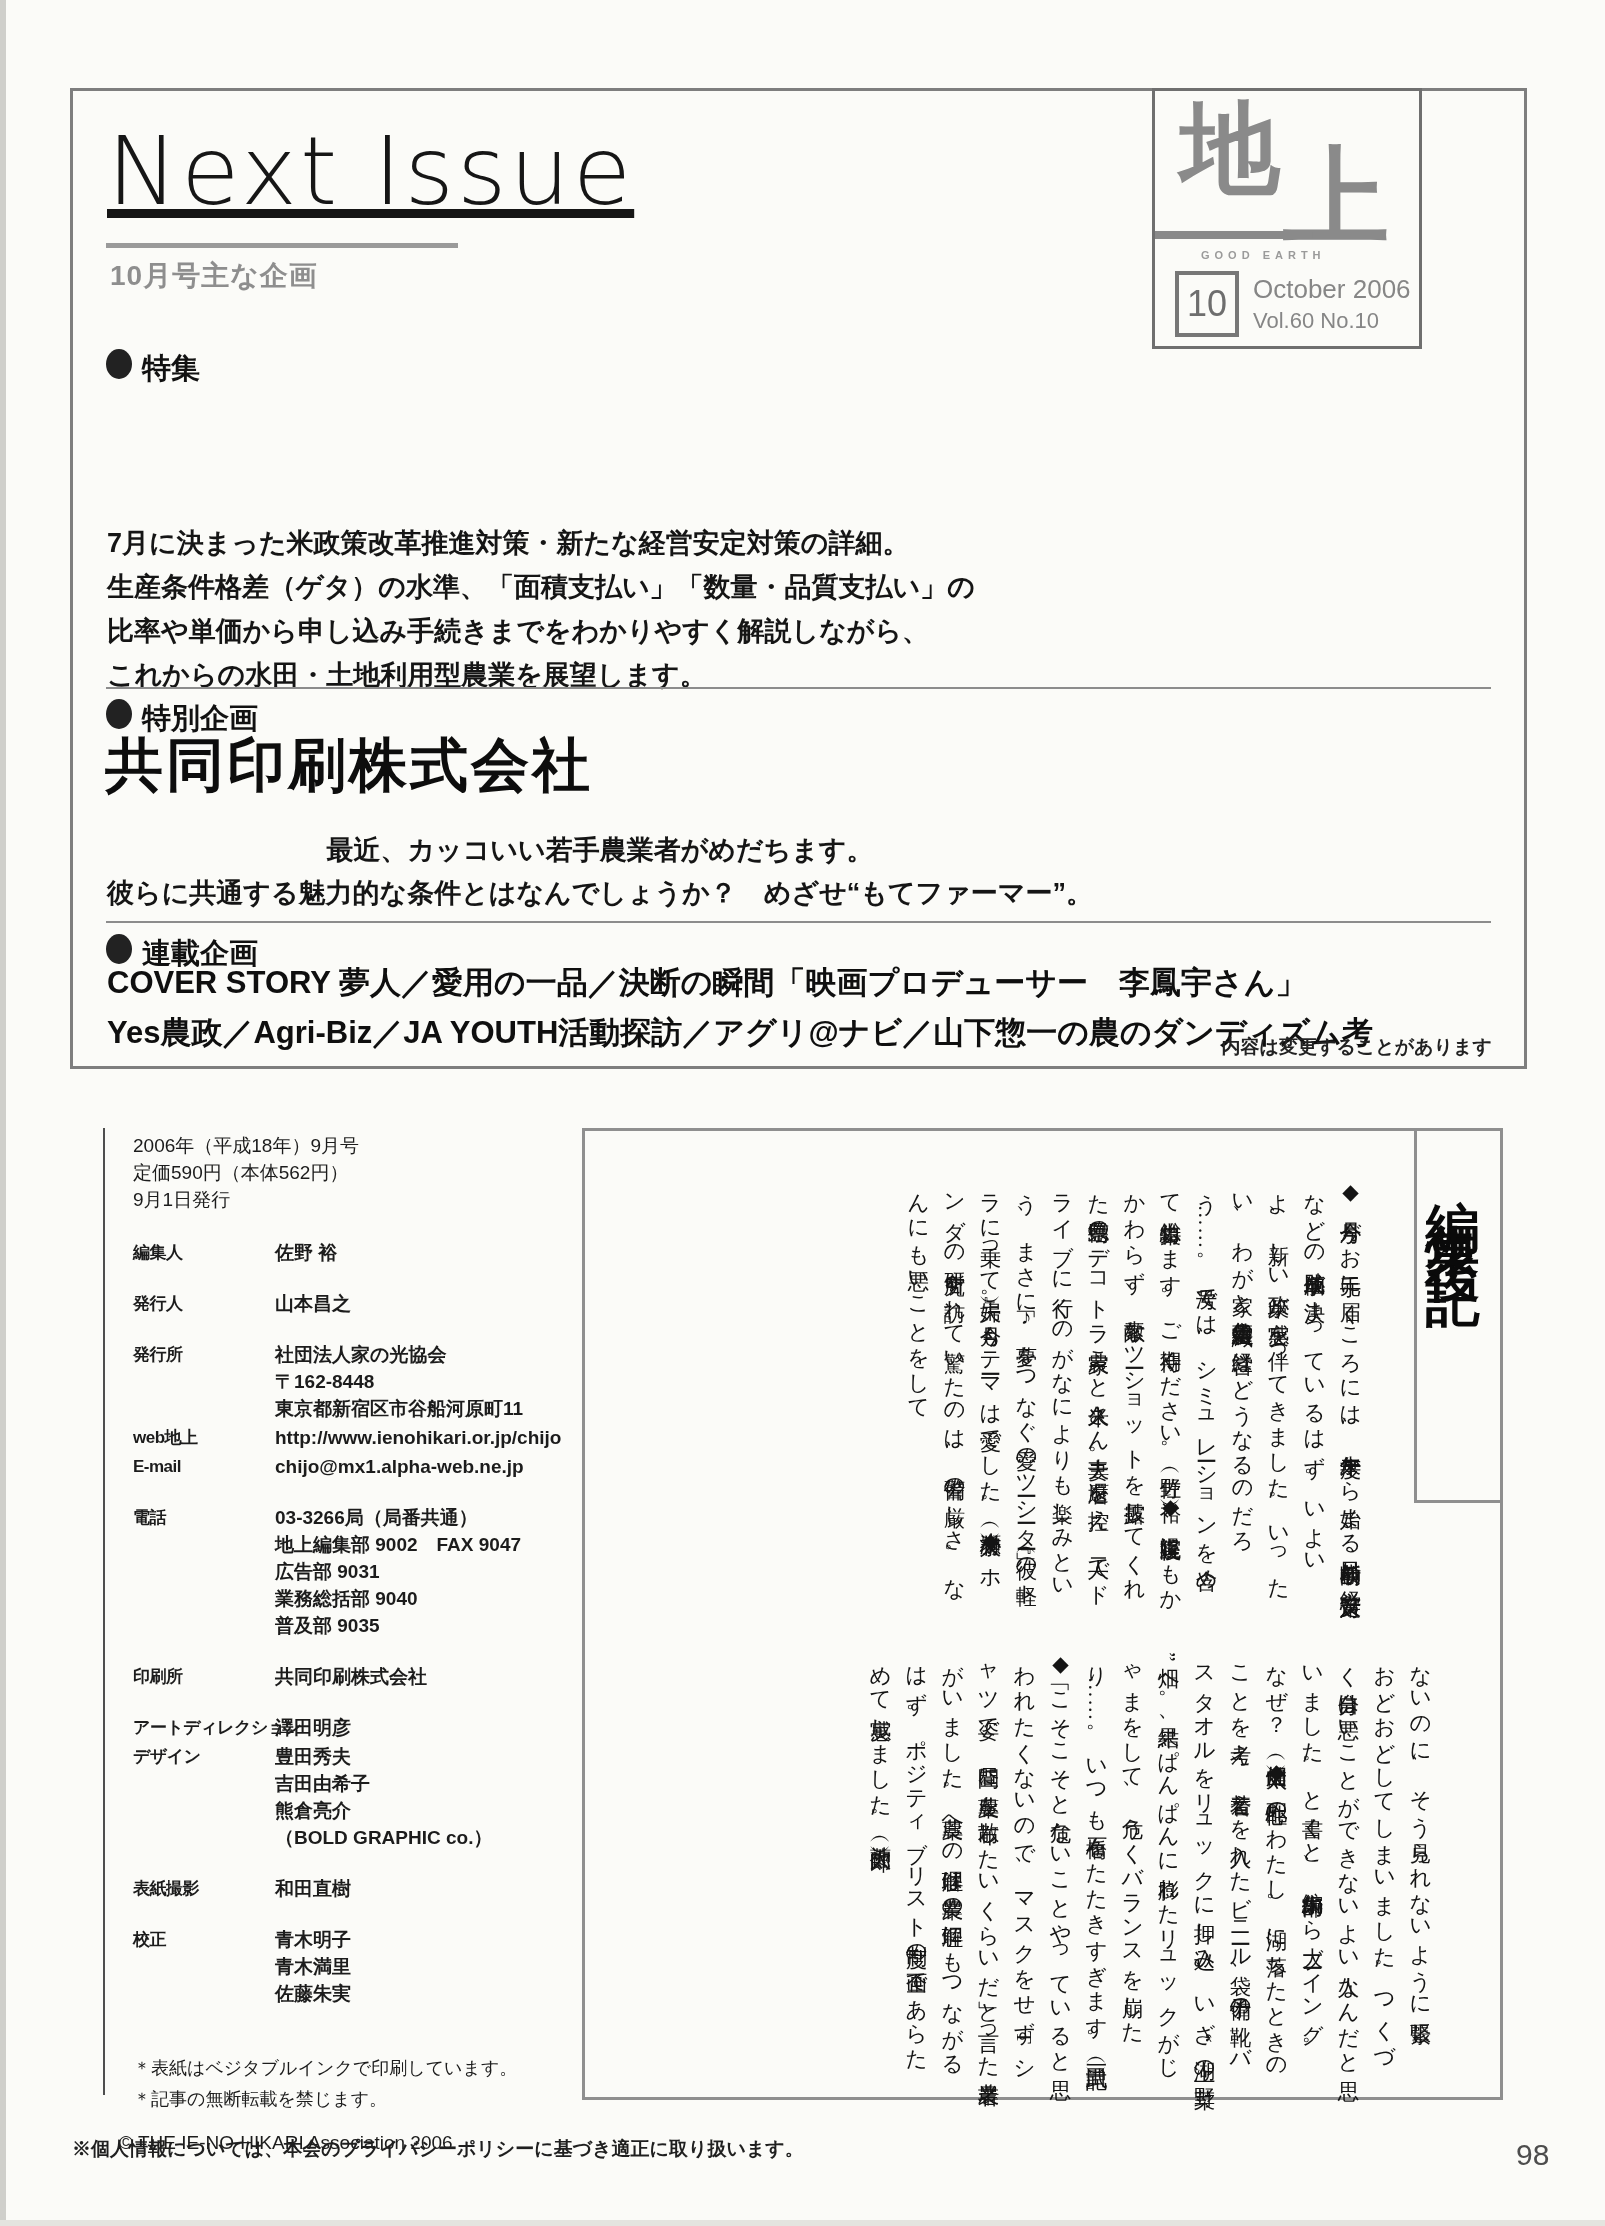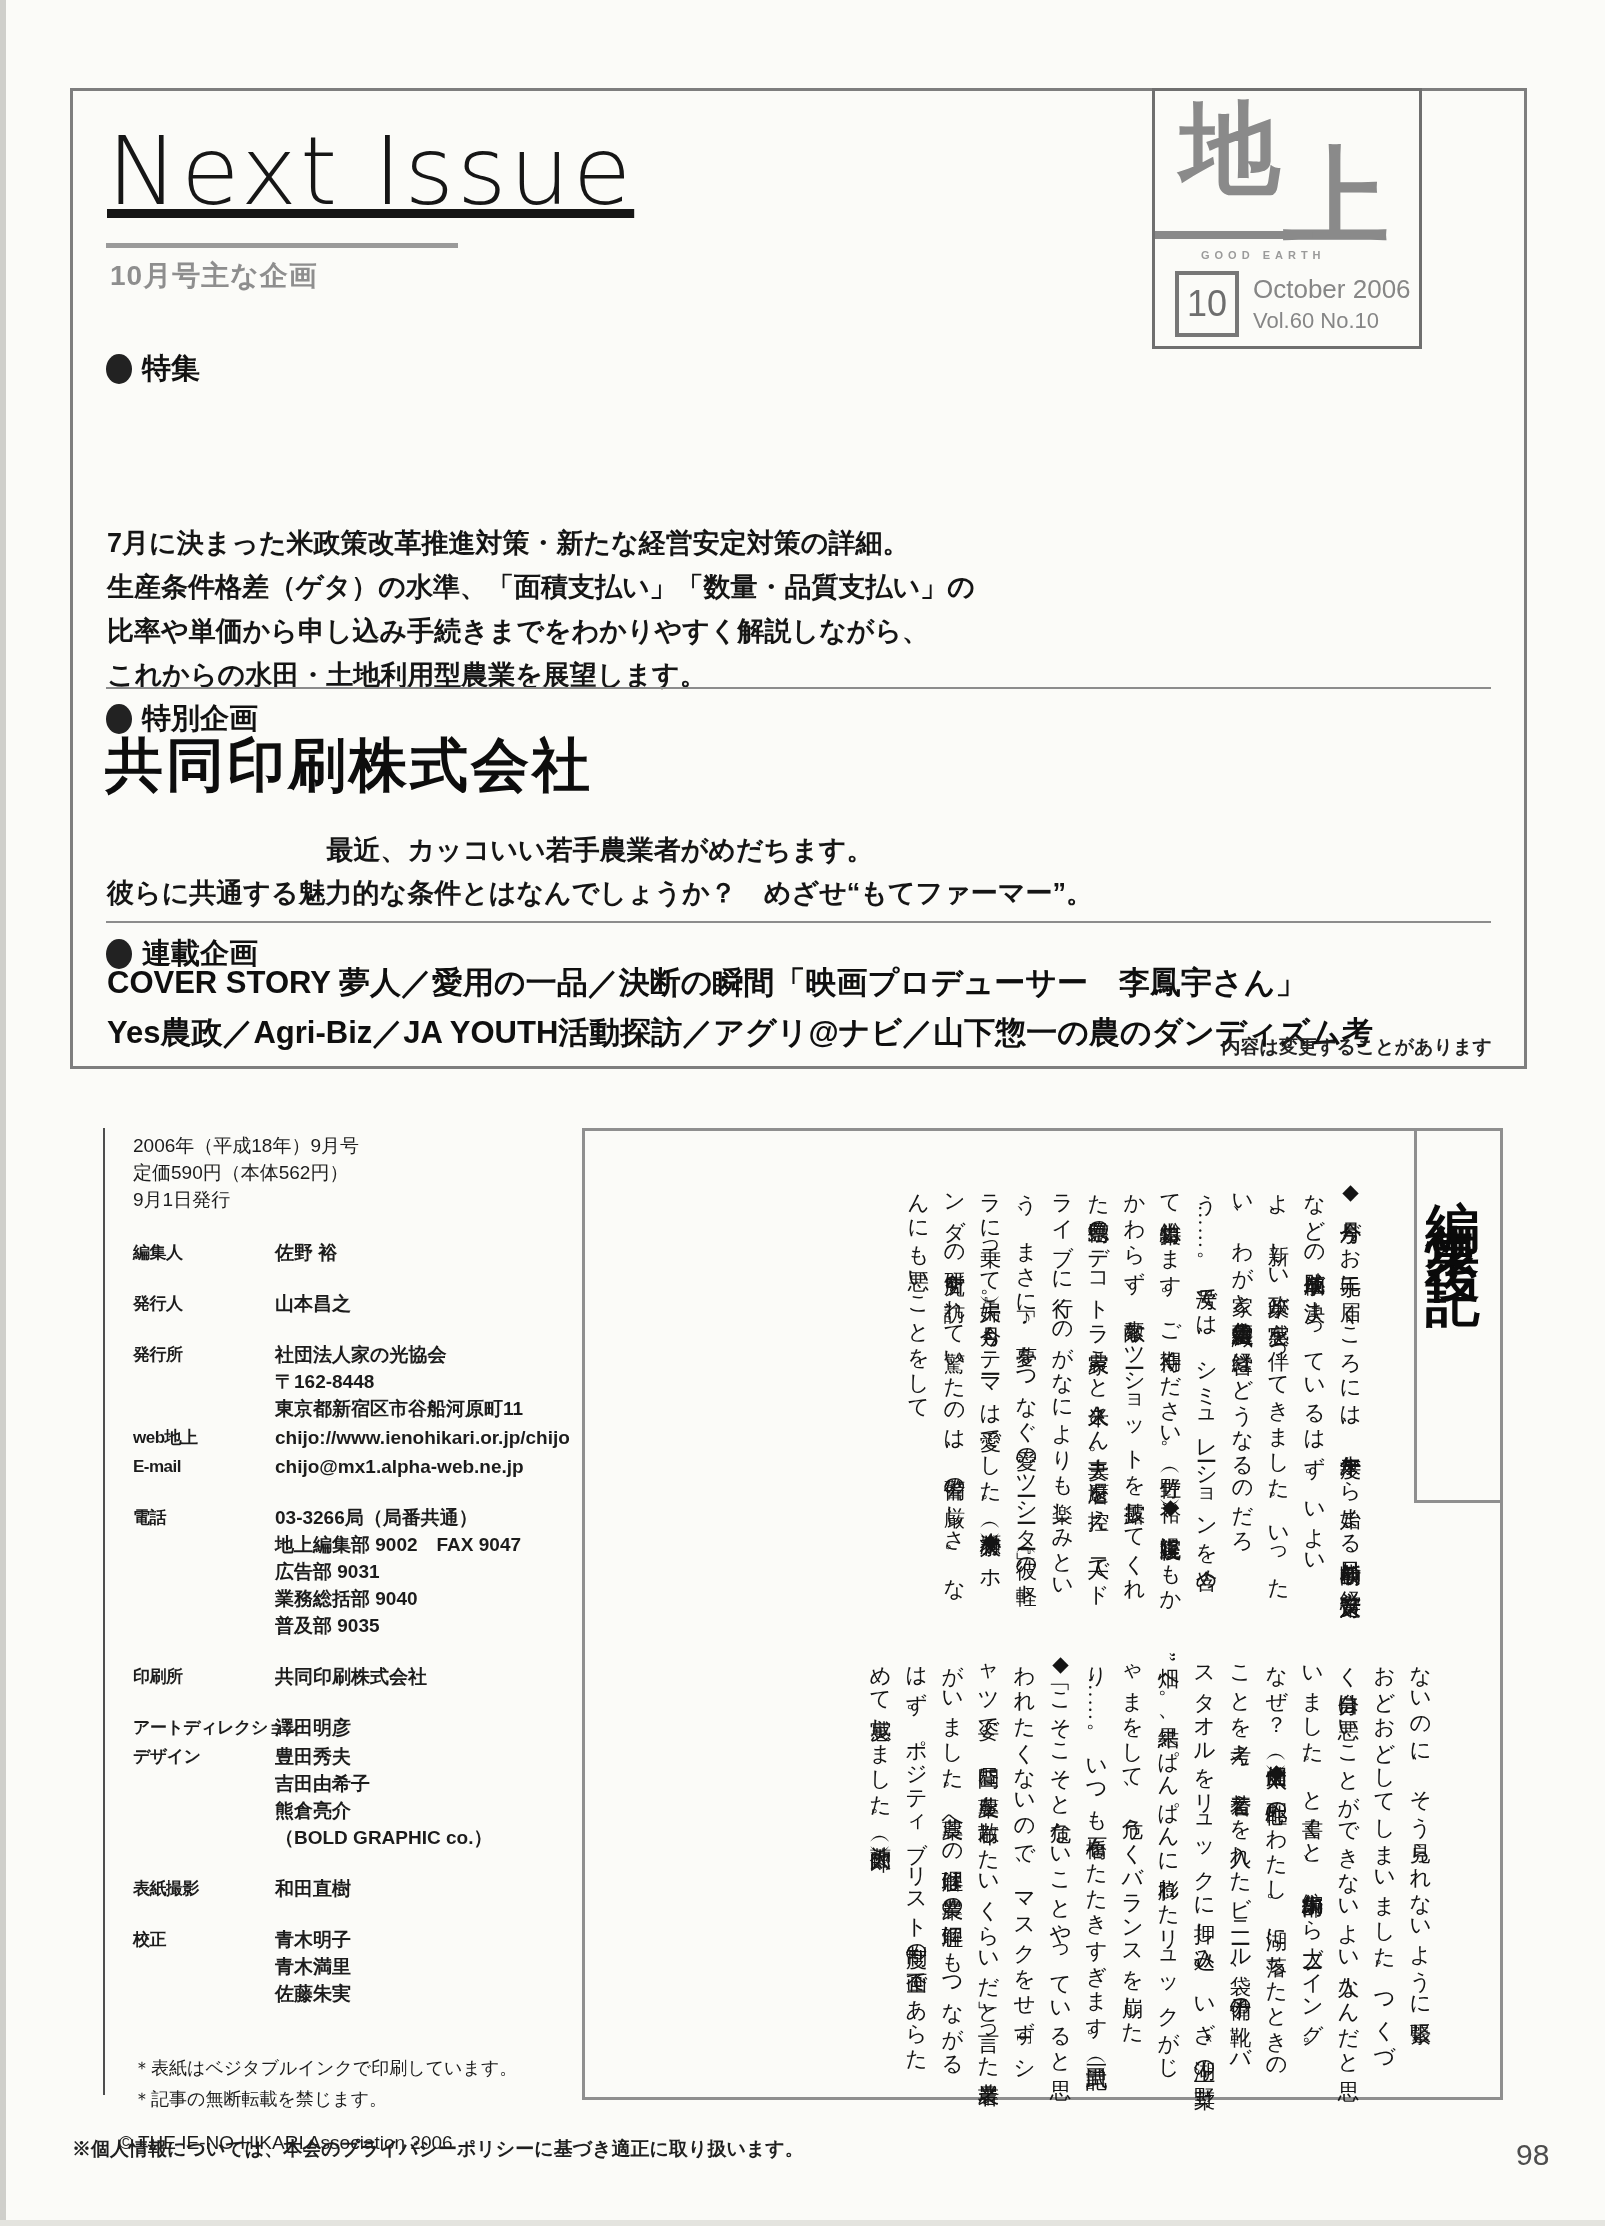--- a/index.html
+++ b/index.html
@@ -19,21 +19,21 @@
     border:3px solid #7e7e7e;background:transparent;
   }
   .next-title{
     position:absolute;left:34px;top:28px;
     font-family:"DejaVu Sans","Liberation Sans",sans-serif;
     font-weight:200;font-size:95px;letter-spacing:3px;color:#161616;line-height:1.1;text-decoration:underline;
   }
   .title-rule{position:absolute;left:33px;top:152px;width:352px;height:5px;background:#9a9a9a;}
   .next-sub{position:absolute;left:37px;top:166px;font-size:28px;font-weight:700;color:#8e8e8e;letter-spacing:1px;}
 
-  .sec-label{position:absolute;left:33px;display:flex;align-items:center;gap:10px;font-size:29px;font-weight:800;color:#111;}
+  .sec-label{position:absolute;left:33px;display:flex;align-items:flex-start;gap:10px;font-size:29px;font-weight:800;color:#111;}
   .bullet{width:26px;height:30px;border-radius:50%;background:#222;display:inline-block;flex:0 0 auto;}
 
   .sec1-label{top:258px;}
   .sec1-head{
     position:absolute;left:32px;top:292px;
     font-size:58px;font-weight:900;letter-spacing:2px;line-height:68px;color:#0d0d0d;
   }
   .sec1-body{position:absolute;left:34px;top:430px;font-size:27px;font-weight:700;line-height:44px;color:#151515;}
 
   .hr{position:absolute;left:33px;width:1385px;height:2px;background:#8c8c8c;}
@@ -196,21 +196,21 @@
     <div class="c-label">発行所</div>
     <div class="c-val">
       <div>社団法人家の光協会</div>
       <div>〒162-8448</div>
       <div>東京都新宿区市谷船河原町11</div>
     </div>
   </div>
   <div class="c-row no-gap">
     <div class="c-label">web地上</div>
     <div class="c-val">
-        <div>chijo://www.ienohikari.or.jp/chijo</div>
+        <div>http://www.ienohikari.or.jp/chijo</div>
       </div>
   </div>
   <div class="c-row">
     <div class="c-label">E-mail</div>
     <div class="c-val">
         <div>chijo@mx1.alpha-web.ne.jp</div>
       </div>
   </div>
   <div class="c-row">
     <div class="c-label">電話</div>

